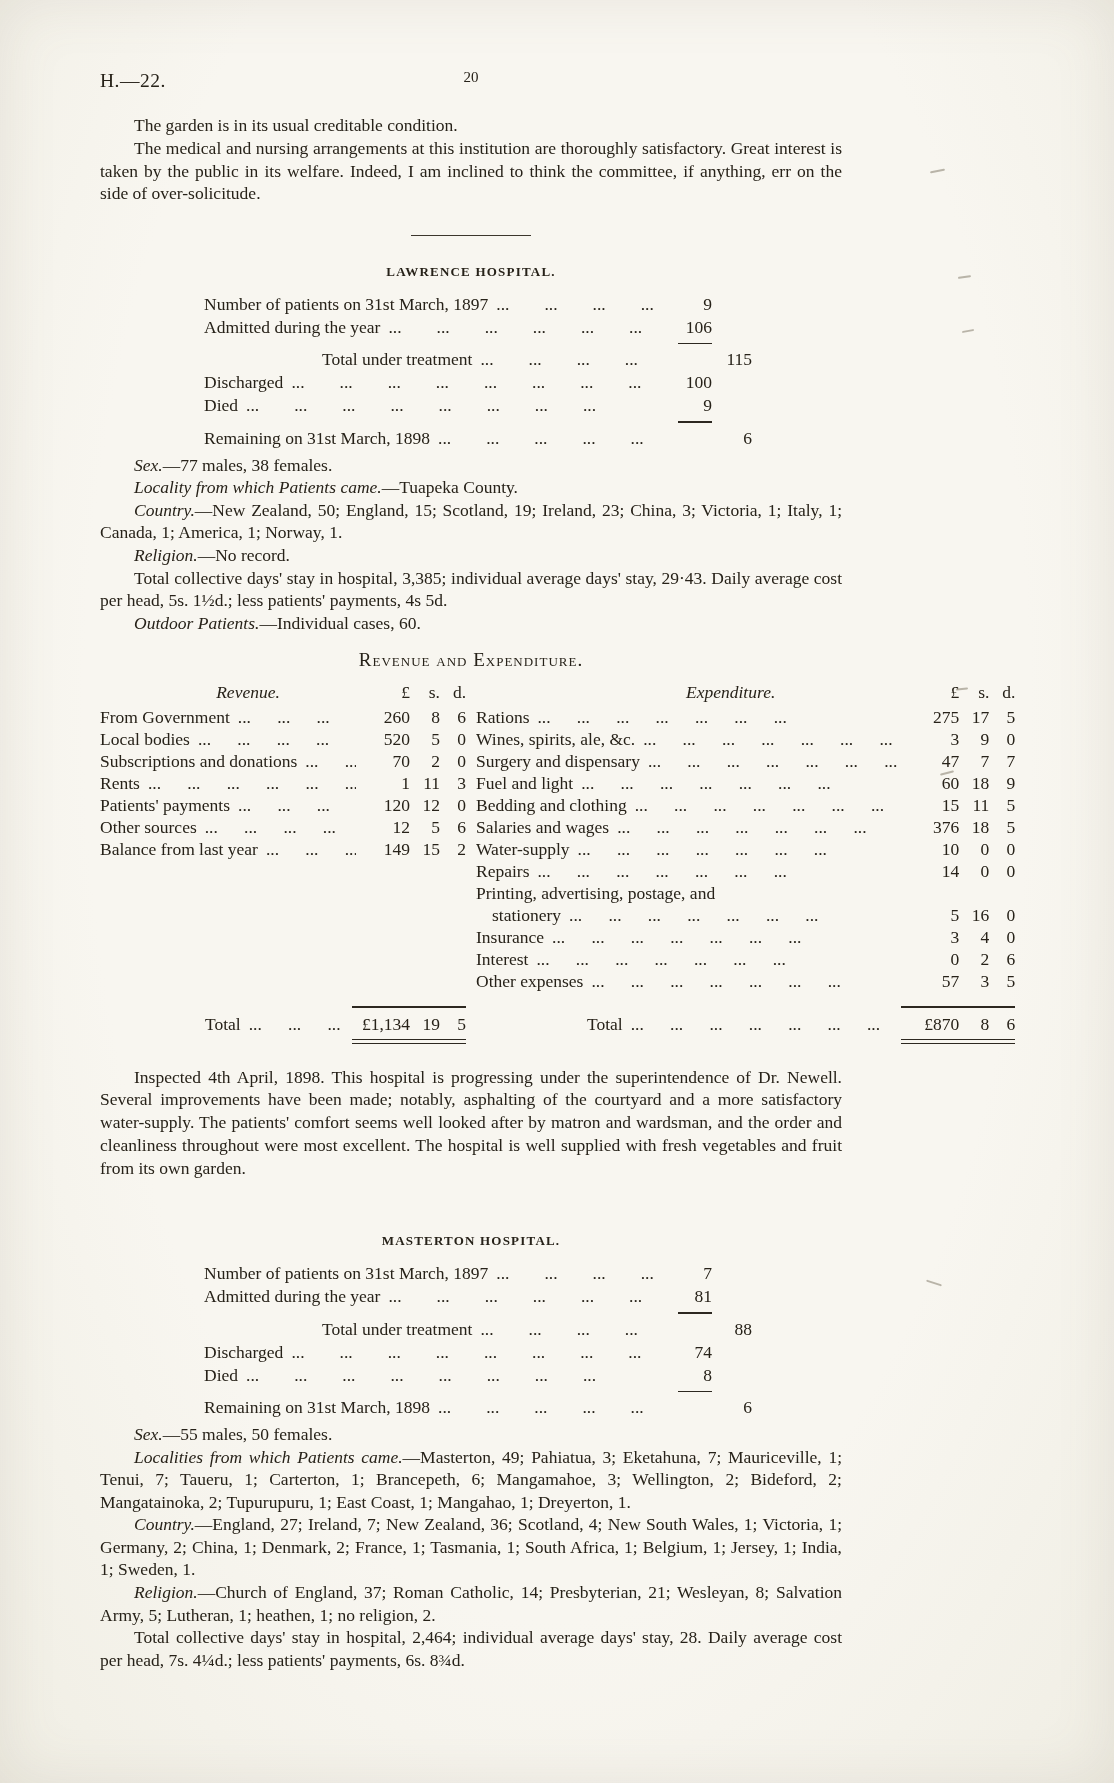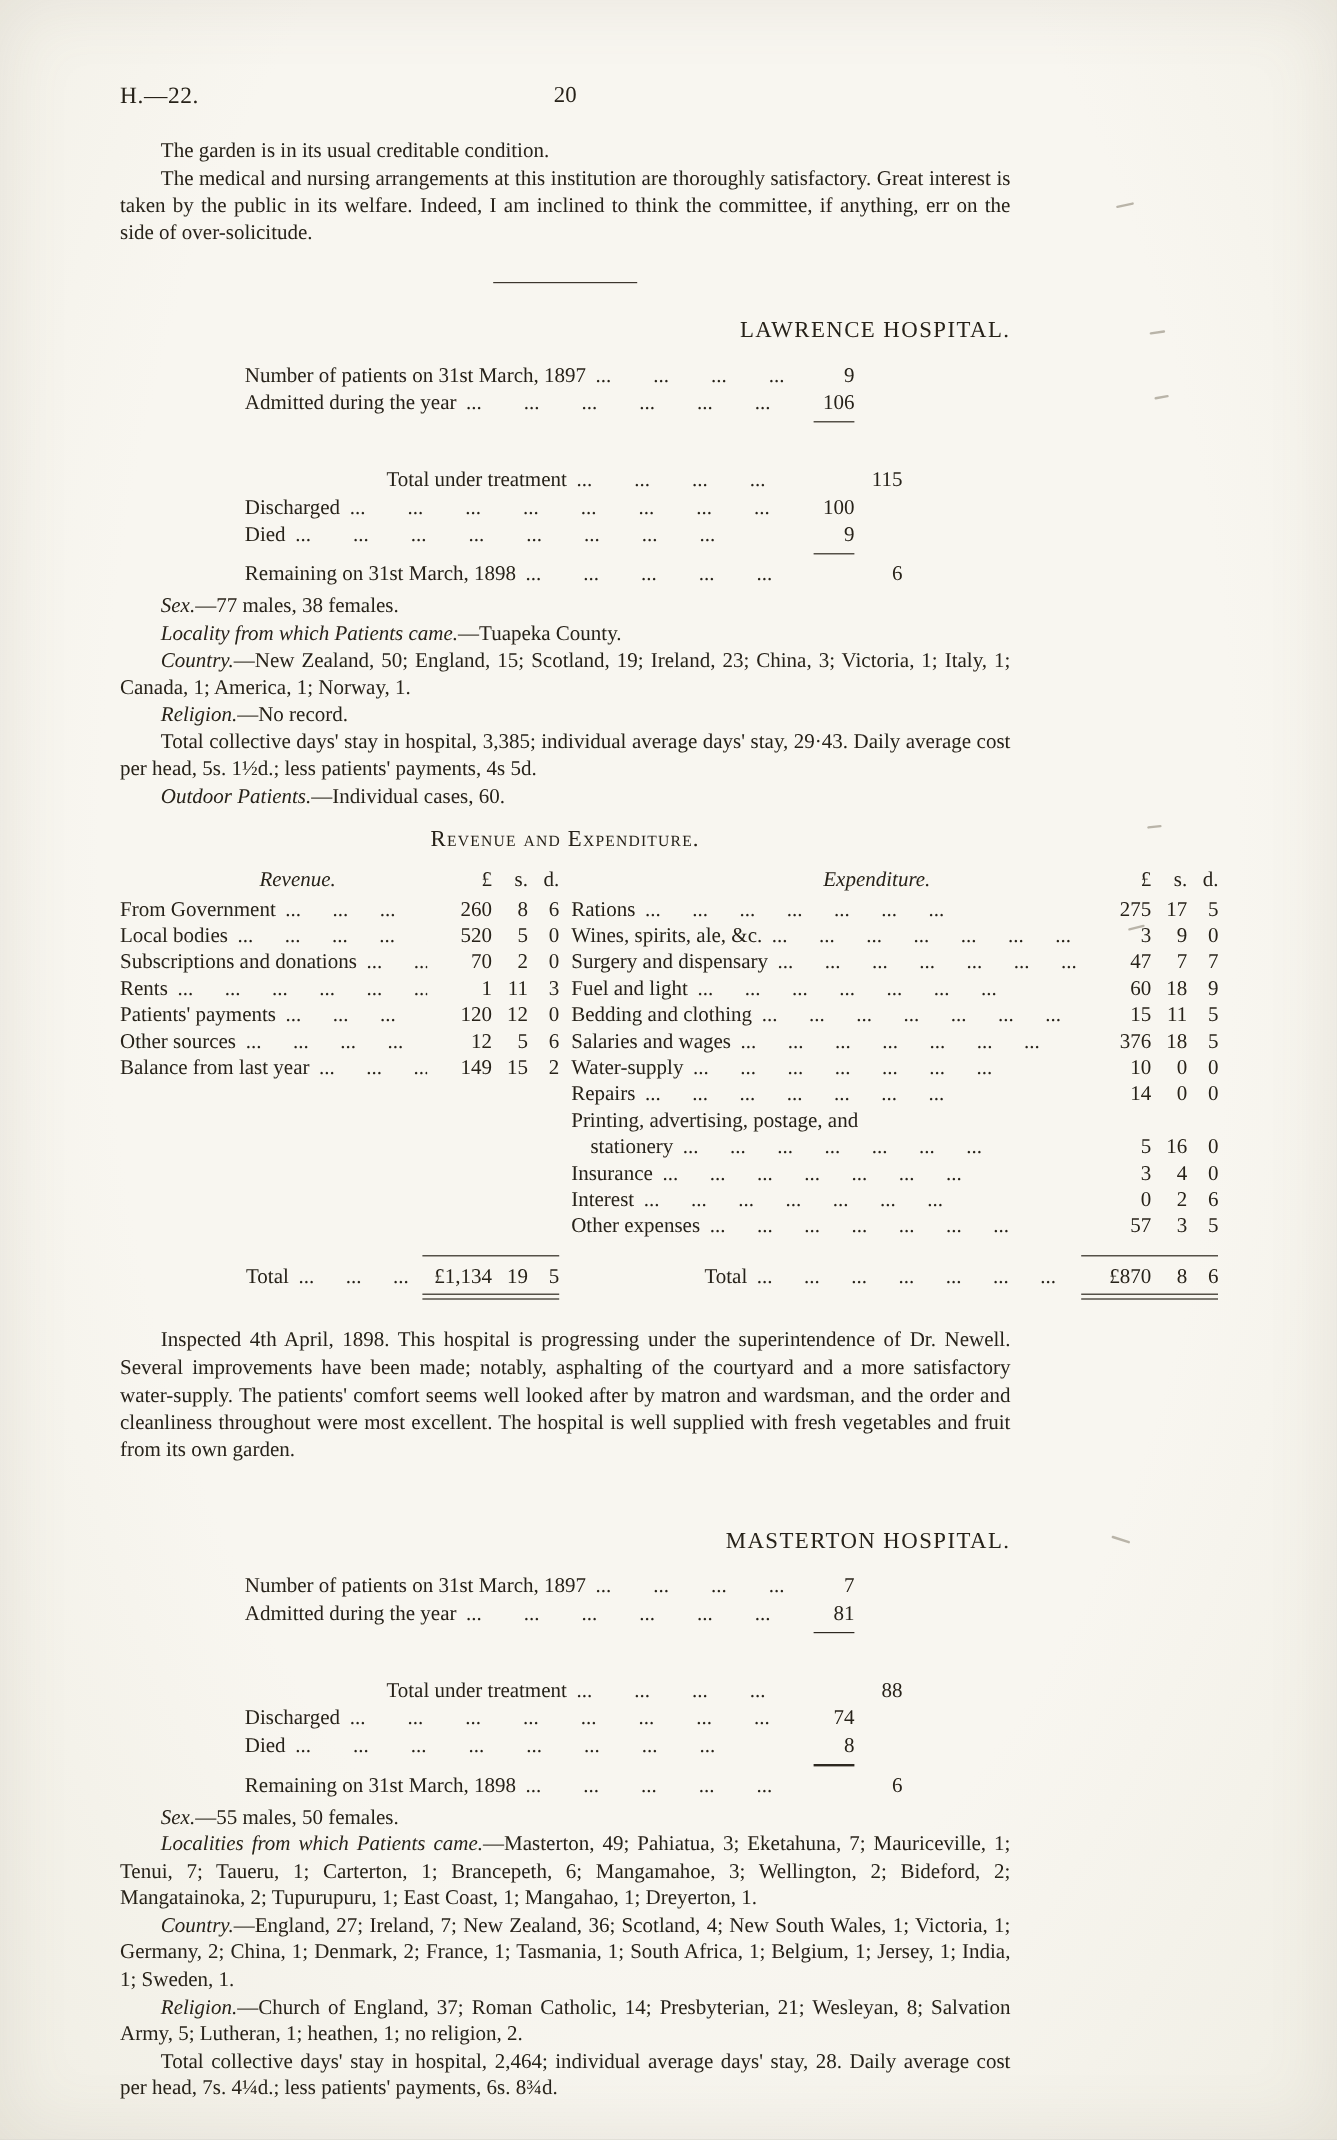--- a/index.html
+++ b/index.html
@@ -14,32 +14,32 @@
     font-family:"Liberation Serif", serif;
     font-size:17.5px;
     line-height:1.3;
     padding:68px 272px 16px 100px;
     box-shadow: inset 0 0 60px rgba(120,110,90,0.12);
     overflow:hidden;
   }
   
   .running-header { position:relative; height:30px; margin-bottom:16px; }
   .rh-left { position:absolute; left:0; top:0; font-size:19.5px; letter-spacing:.5px; }
-  .rh-center { position:absolute; left:0; right:0; top:0; text-align:center; font-size:19px; }
+  .rh-center { position:absolute; left:0; right:0; top:0; text-align:center; font-size:15px; }
   
   .para { text-align:justify; text-indent:34px; }
   
   .section-rule { width:120px; height:1px; background:#3d3official;#000; background:#3c362d; margin:30px auto 28px; }
   
-  .hosp-title { text-align:right; font-weight:400; font-size:19px; letter-spacing:1.2px; margin:0 0 12px 0; }
+  .hosp-title { text-align:center; font-weight:700; font-size:13px; letter-spacing:1.2px; margin:0 0 12px 0; }
   
   .stats { margin-left:104px; width:548px; margin-bottom:4px; }
   .stat-row { display:flex; align-items:baseline; line-height:23px; }
   .stat-label { white-space:nowrap; }
-  .stat-label.ind { margin-left:118px;margin-top:32px; }
+  .stat-label.ind { margin-left:118px; }
   .dots { flex:1; overflow:hidden; white-space:pre; padding:0 8px; }
   .v-a { width:52px; text-align:right; white-space:nowrap; }
   .v-b { width:40px; text-align:right; white-space:nowrap; }
   .stat-rule { height:1.4px; background:#2d2820; width:34px; margin:4px 40px 4px auto; }
   
   .detail { text-align:justify; text-indent:34px; line-height:22.6px; }
   .detail .lead { font-style:italic; }
   
   .revexp-title { text-align:center; font-weight:400; font-variant:small-caps; font-size:19px; letter-spacing:1px; margin:14px 0 8px 0; }
   .fin { display:flex; align-items:stretch; margin:0 0 16px 0; }

